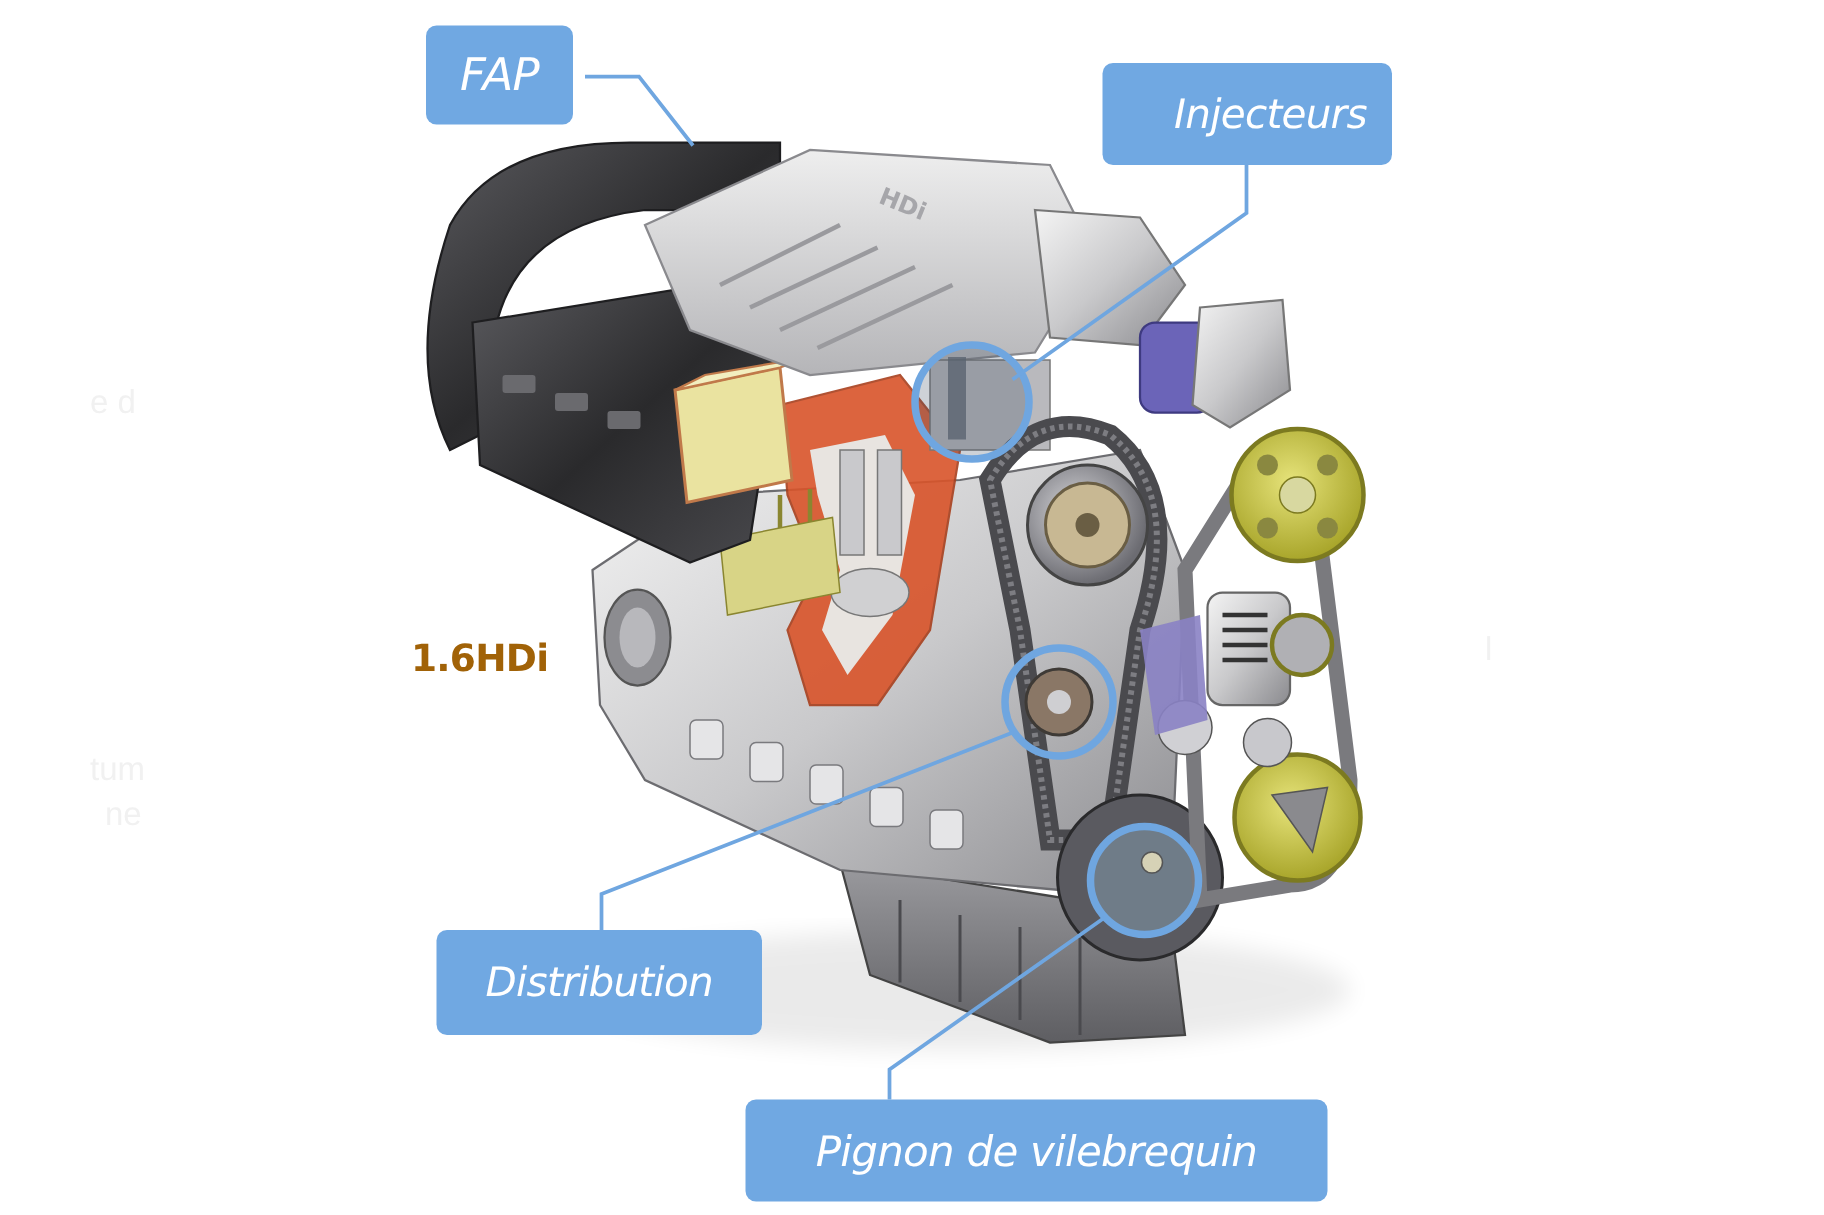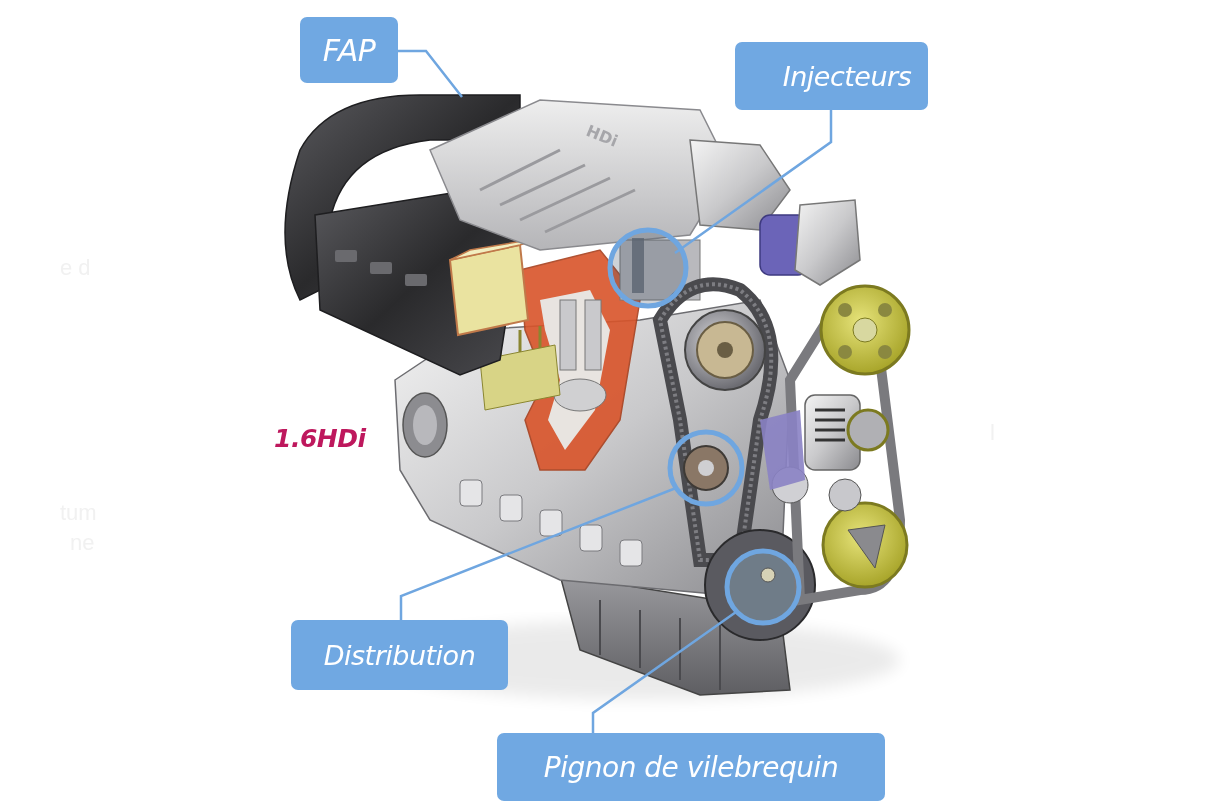--- a/index.html
+++ b/index.html
@@ -4,22 +4,22 @@
 <style>
   html, body { margin:0; padding:0; }
   body { width:1216px; height:810px; background:#ffffff; position:relative; overflow:hidden;
          font-family:"DejaVu Sans", sans-serif; }
   .stage { position:absolute; left:0; top:0; width:1216px; height:810px; }
   .ghost { position:absolute; color:#f1f1f1; font-family:"Liberation Sans", sans-serif; font-size:22px; }
   .label-box { position:absolute; background:#70a8e2; border-radius:7px; color:#ffffff;
                font-family:"DejaVu Sans", sans-serif; font-style:italic; font-weight:normal;
                display:flex; align-items:center; justify-content:center; letter-spacing:-0.5px;
                box-sizing:border-box; }
-  .model-tag { position:absolute; color:#be185d; font-family:"DejaVu Sans", sans-serif; font-weight:bold;
-               font-size:25px; letter-spacing:-0.5px;font-style:italic; }
+  .model-tag { position:absolute; color:#a16207; font-family:"DejaVu Sans", sans-serif; font-weight:bold;
+               font-size:25px; letter-spacing:-0.5px; }
   svg { position:absolute; left:0; top:0; }
 </style>
 </head>
 <body>
 
 <div class="stage">
 
   <div class="ghost" style="left:60px;top:255px;">e d</div>
   <div class="ghost" style="left:60px;top:500px;">tum</div>
   <div class="ghost" style="left:70px;top:530px;">ne</div>
@@ -156,21 +156,21 @@
     <rect x="632" y="238" width="12" height="55" fill="#5a6470" opacity="0.8"></rect>
     <circle cx="706" cy="468" r="36" fill="none" stroke="#6fa6e0" stroke-width="5"></circle>
     <circle cx="763" cy="587" r="36" fill="none" stroke="#6fa6e0" stroke-width="5"></circle>
 
     <polyline points="390,51 426,51 462,97" fill="none" stroke="#6fa6e0" stroke-width="2.5"></polyline>
     <polyline points="831,110 831,142 675,253" fill="none" stroke="#6fa6e0" stroke-width="2.5"></polyline>
     <polyline points="401,620 401,596 676,488" fill="none" stroke="#6fa6e0" stroke-width="2.5"></polyline>
     <polyline points="593,733 593,713 736,612" fill="none" stroke="#6fa6e0" stroke-width="2.5"></polyline>
   </svg>
 
-  <div class="label-box" style="left:300px;top:17px;width:98px;height:66px;font-size:30px;">
+  <div class="label-box" style="left:284px;top:17px;width:98px;height:66px;font-size:30px;">
     <span>FAP</span>
   </div>
 
   <div class="label-box" style="left:735px;top:42px;width:193px;height:68px;font-size:27px;padding-left:31px;">
     <span>Injecteurs</span>
   </div>
 
   <div class="label-box" style="left:497px;top:733px;width:388px;height:68px;font-size:28px;">
     <span>Pignon de vilebrequin</span>
   </div>

